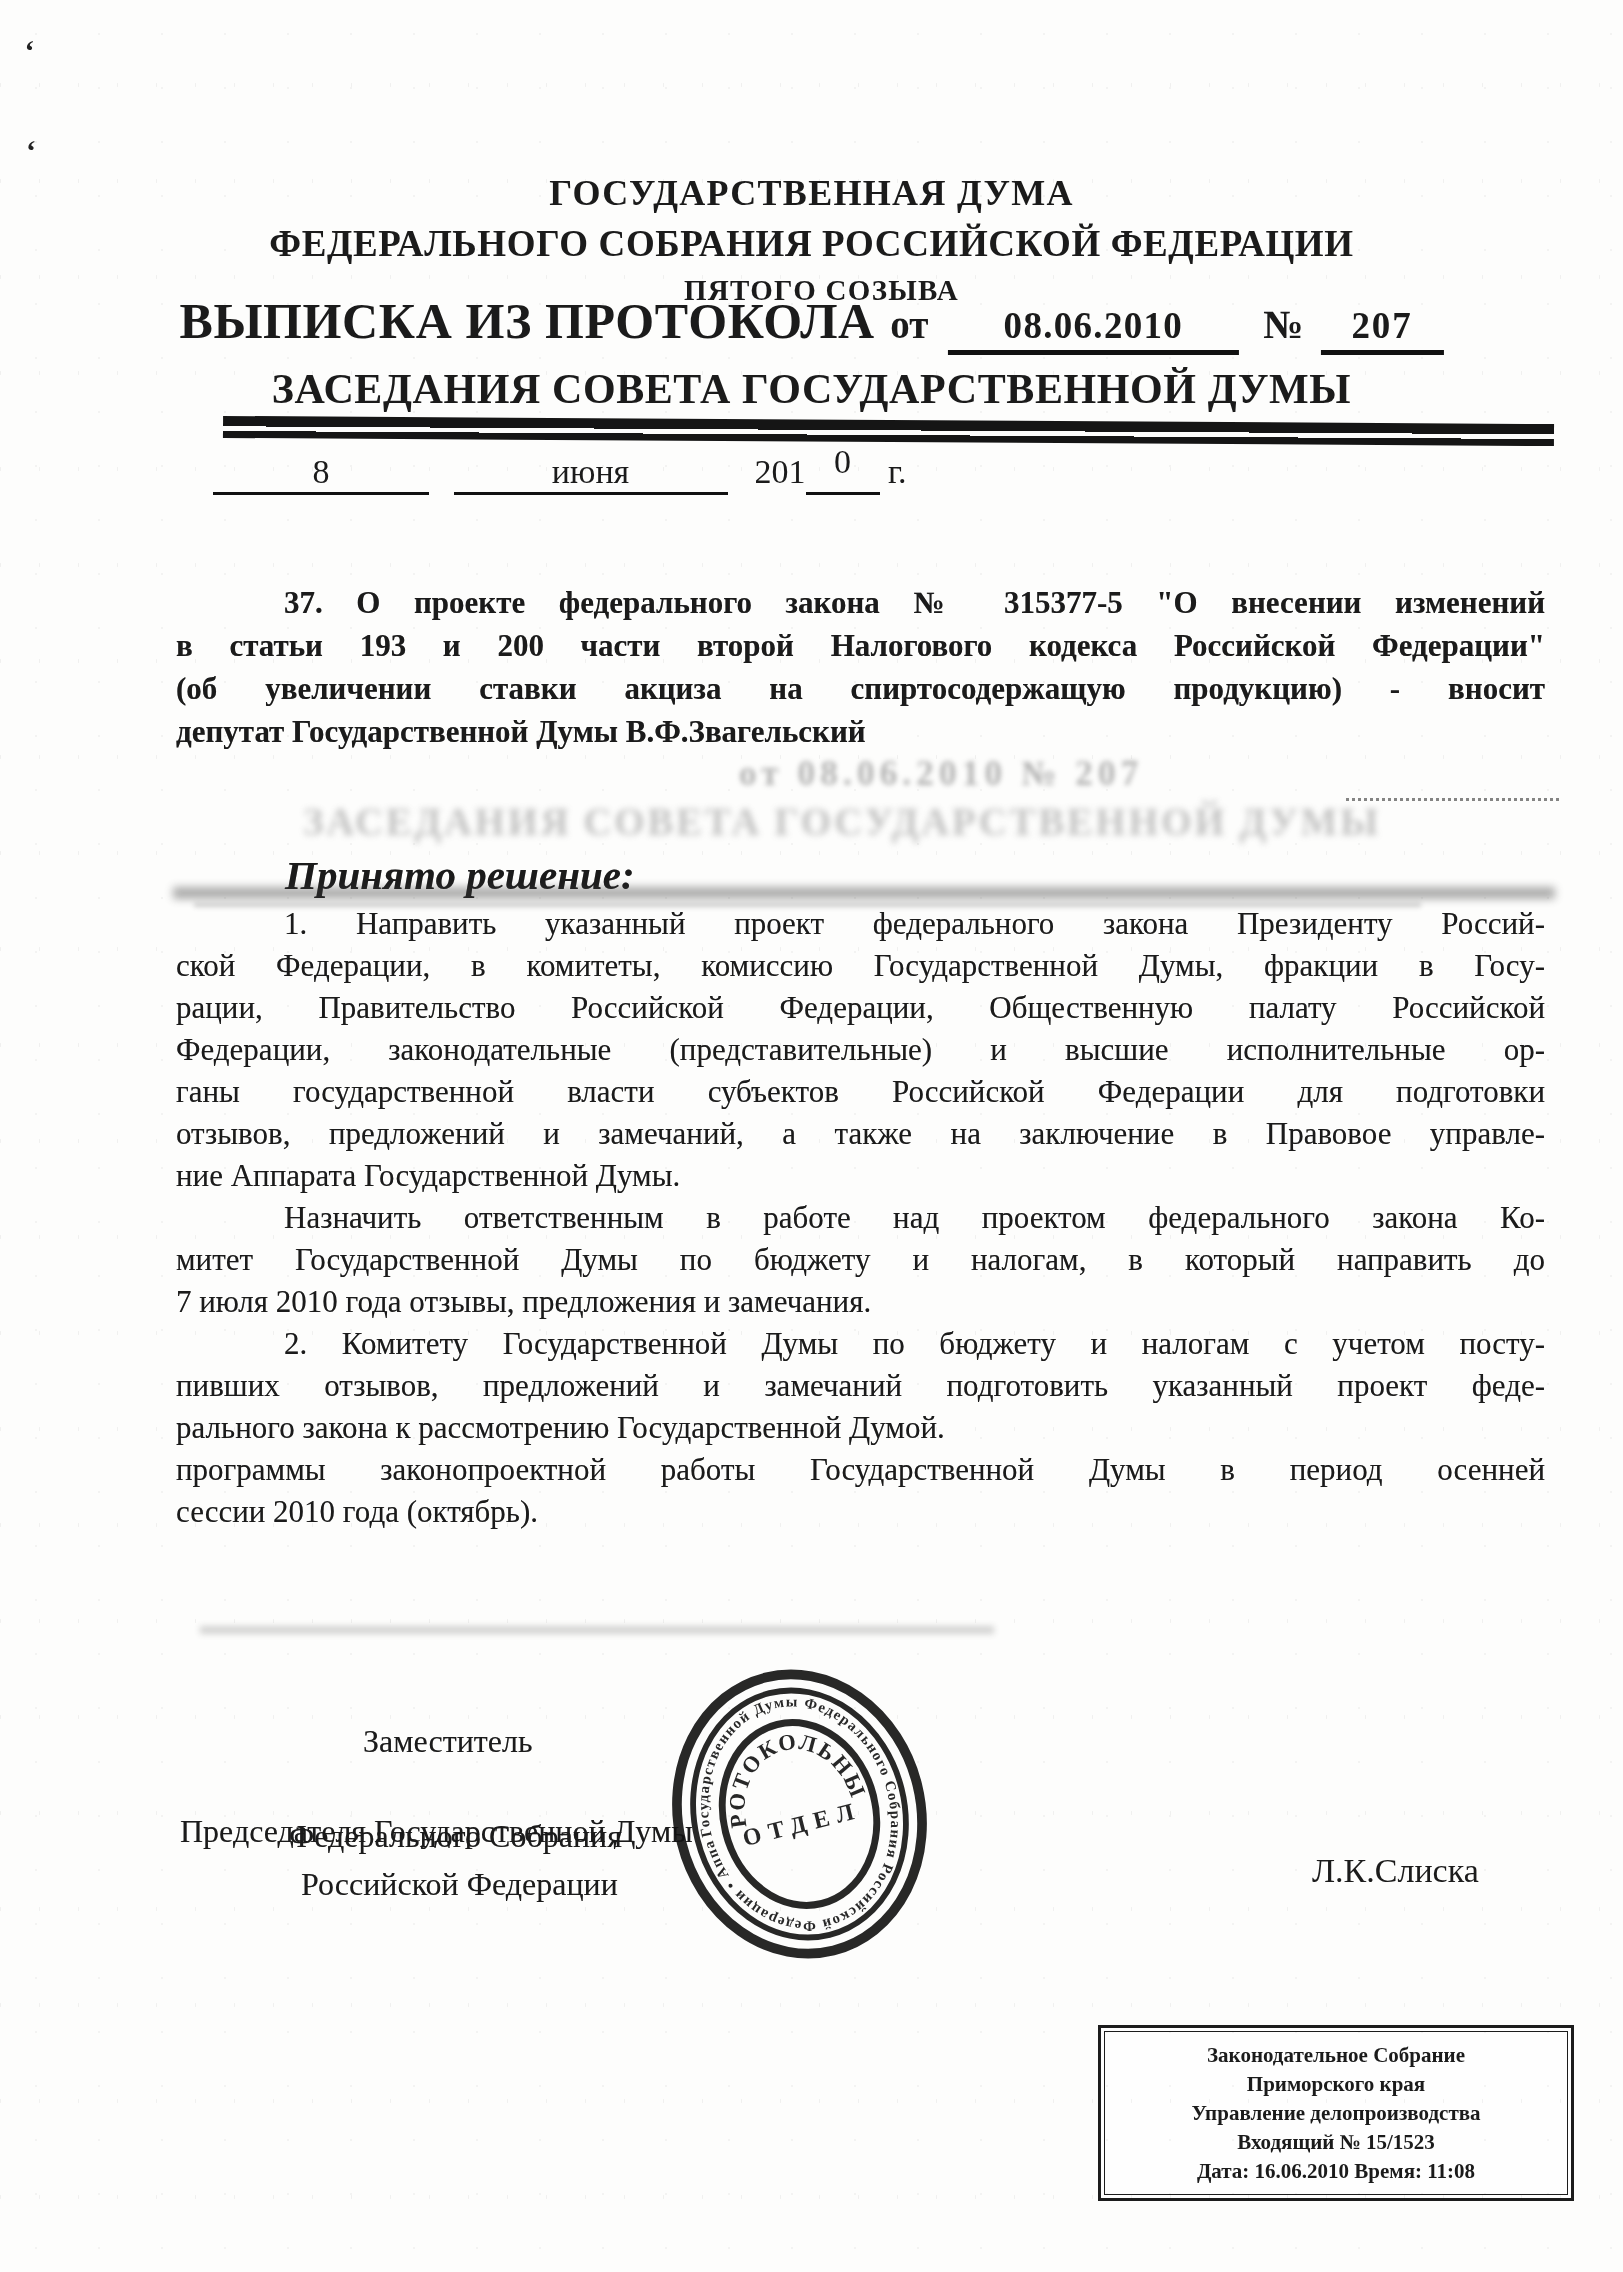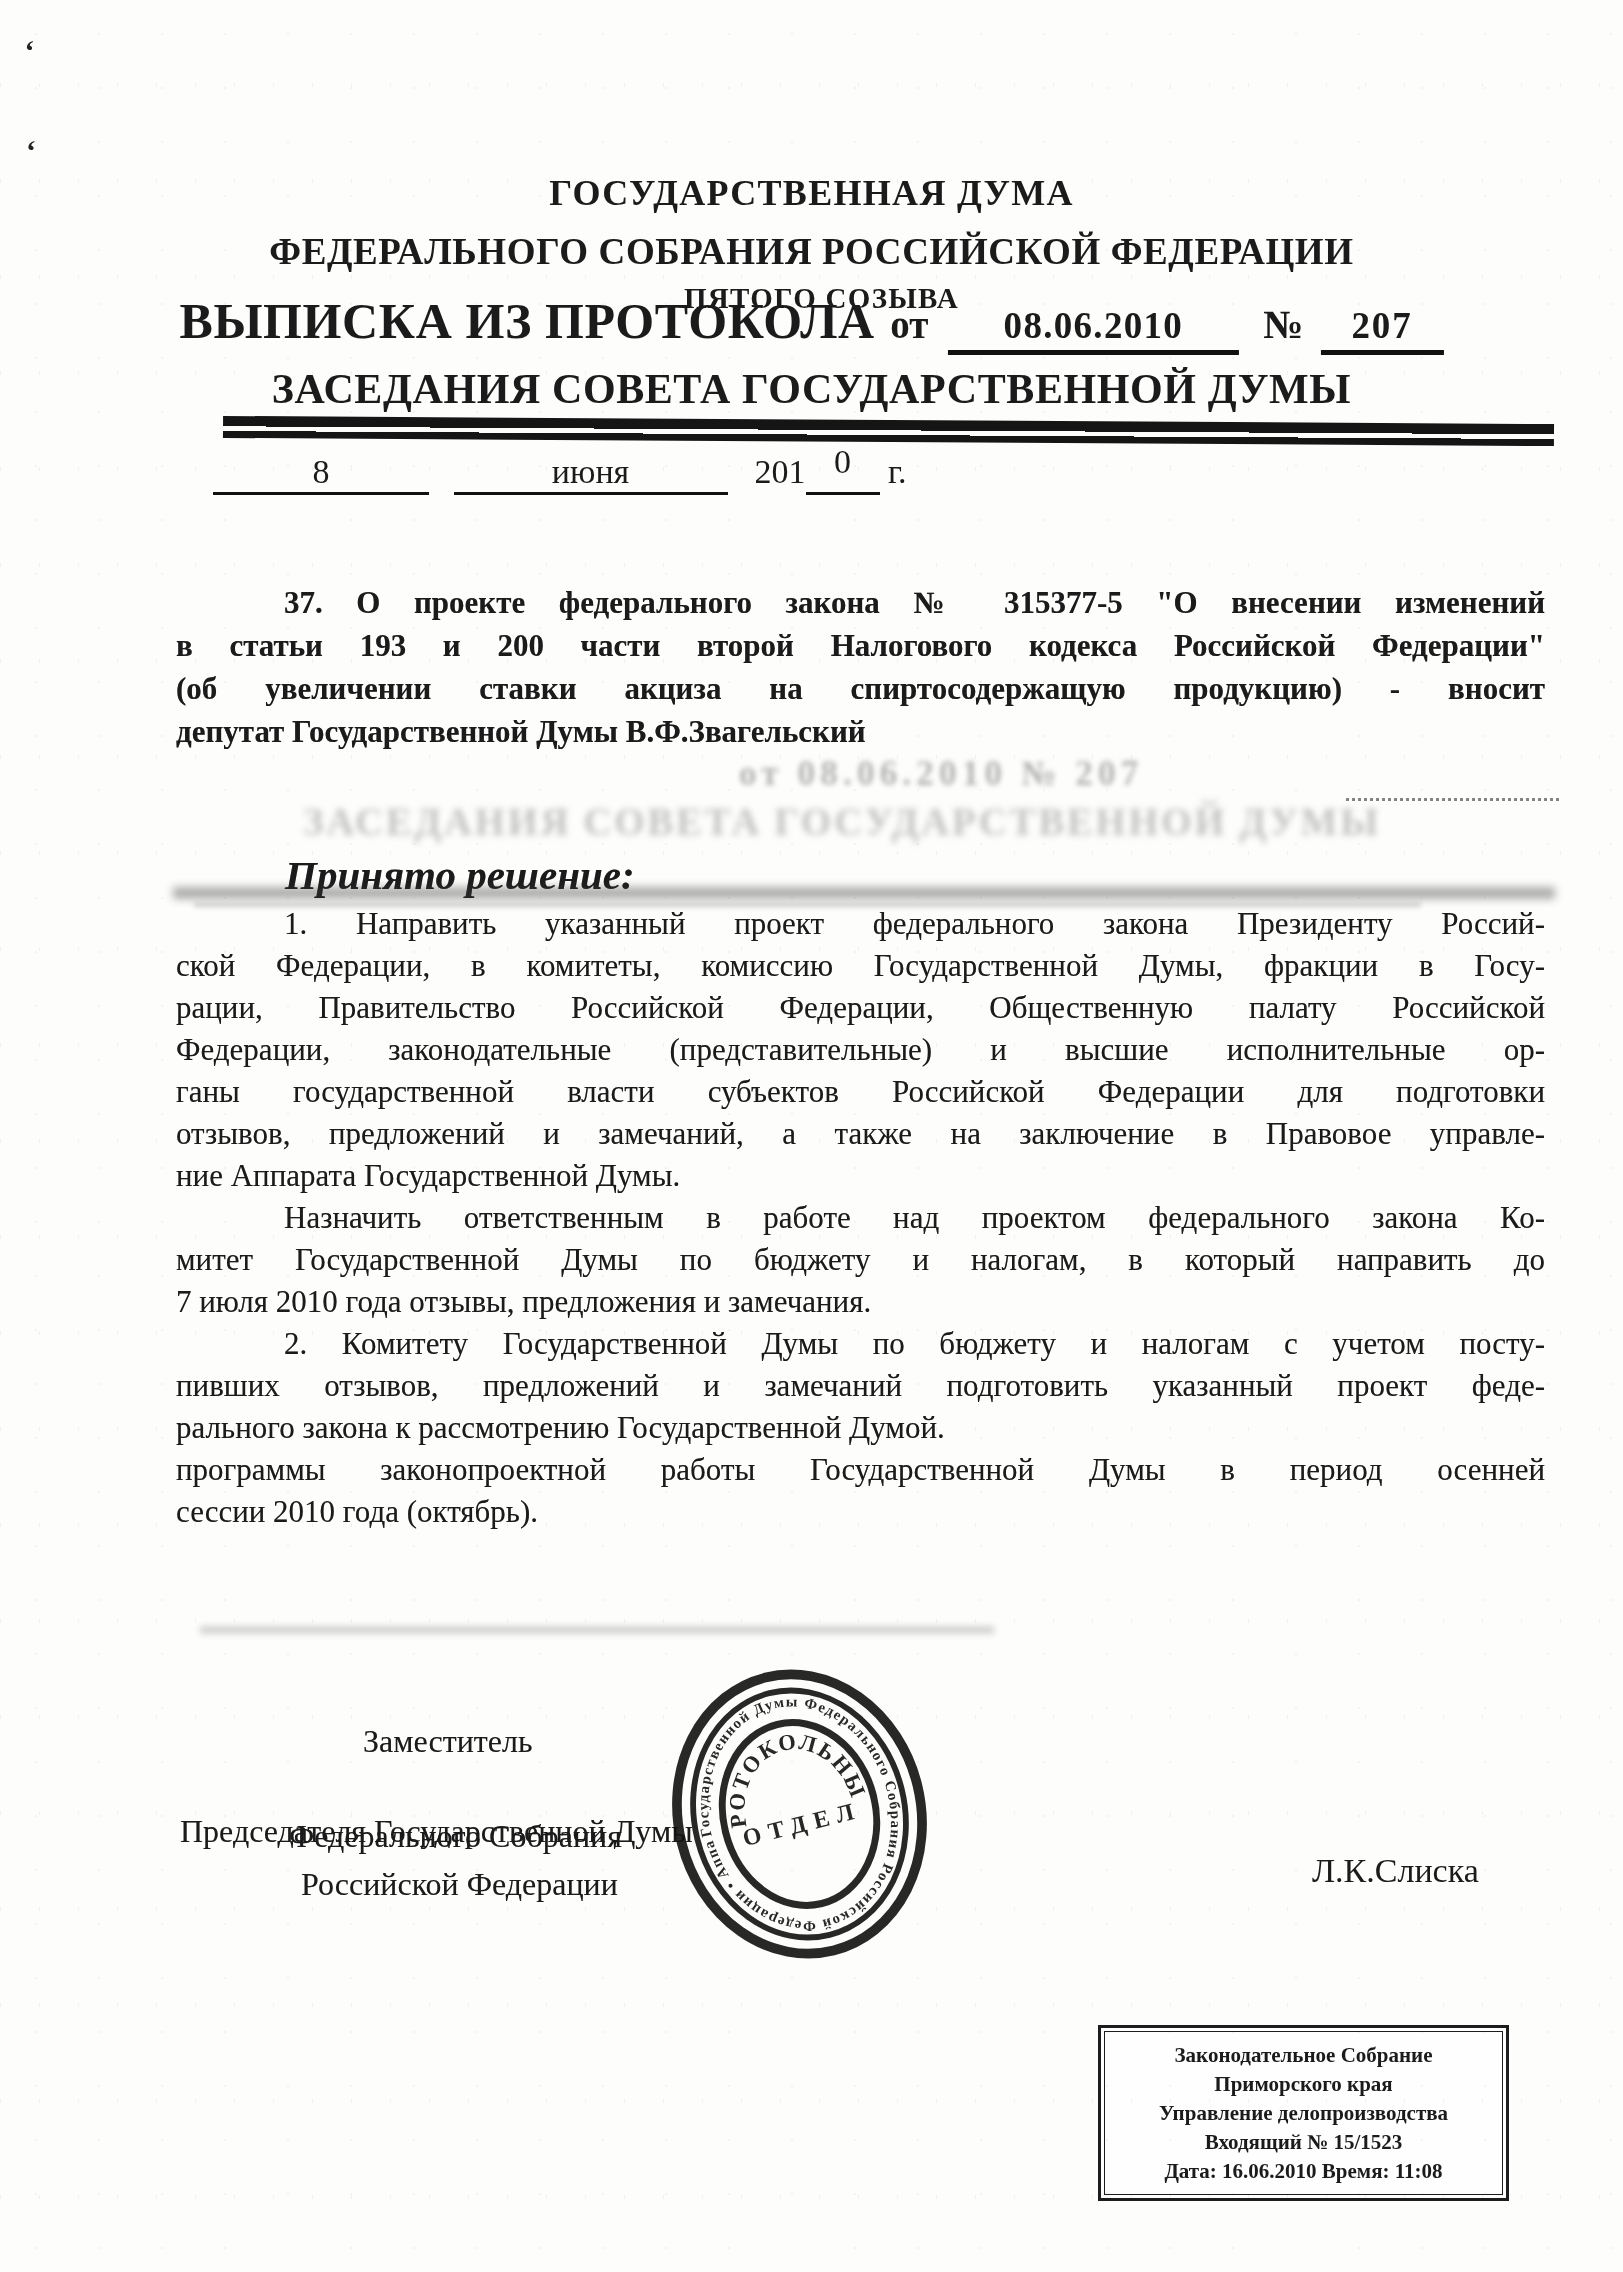--- a/index.html
+++ b/index.html
@@ -20,21 +20,21 @@
     background-size:63px 54px, 39px 96px;
     background-position:4.5px 7px, 20px 37px;
     opacity:.55;
   }
   .mark{position:absolute;font-size:30px;font-weight:bold;color:#222;}
   .m1{left:24.5px;top:34px;}
   .m2{left:26px;top:134px;}
 
   .header{position:absolute;top:160px;left:0;width:100%;text-align:center;font-weight:bold;}
   .h1{font-size:36px;letter-spacing:1.3px;margin-top:12px;}
-  .h2{font-size:37px;margin-top:16px;letter-spacing:0.6px;}
+  .h2{font-size:37px;margin-top:8px;letter-spacing:0.6px;}
   .h3{font-size:29px;margin-top:9px;letter-spacing:1.3px;padding-left:20px;}
 
   .titlerow{
     position:absolute;top:292px;left:50%;transform:translateX(-50%);
     display:flex;align-items:baseline;white-space:nowrap;font-weight:bold;
   }
   .t-main{font-size:50px;letter-spacing:0.6px;}
   .t-ot{font-size:39px;margin-left:15.5px;}
   .blank{display:inline-block;border-bottom:5.2px solid #111;text-align:center;padding-bottom:2.6px;}
   .b-date{width:291px;margin-left:19.4px;font-size:37px;letter-spacing:1.3px;}
@@ -87,21 +87,21 @@
   .sigline{position:absolute;font-size:32px;white-space:nowrap;text-shadow:0 0 0.6px rgba(10,10,10,.35);}
   .sig1{left:363px;top:1723px;}
   .sig2{left:180px;top:1770px;margin-top:43px;}
   .sig3{left:289px;top:1818px;}
   .sig4{left:301px;top:1866px;}
   .signame{position:absolute;left:1312px;top:1852px;font-size:34px;white-space:nowrap;}
 
   .stamp{position:absolute;left:669px;top:1663px;width:261px;height:302px;opacity:.9;}
   .stamp text{font-family:"Liberation Serif","DejaVu Serif",serif;font-weight:bold;fill:#101010;}
 
-  .receipt{position:absolute;left:1098px;top:2025px;width:411px;height:176px;border:3.2px solid #1c1c1c;box-sizing:border-box;background:rgba(255,255,255,.6);}
+  .receipt{position:absolute;left:1098px;top:2025px;width:476px;height:176px;border:3.2px solid #1c1c1c;box-sizing:border-box;background:rgba(255,255,255,.6);}
   .receipt-inner{position:absolute;inset:3.2px;border:1.9px solid #1c1c1c;text-align:center;padding-top:9px;box-sizing:border-box;}
   .rline{font-size:21px;font-weight:bold;line-height:29px;white-space:nowrap;}
 </style>
 </head>
 <body>
 
 <div class="page">
 
   <div class="mark m1">‘</div>
   <div class="mark m2">‘</div>

